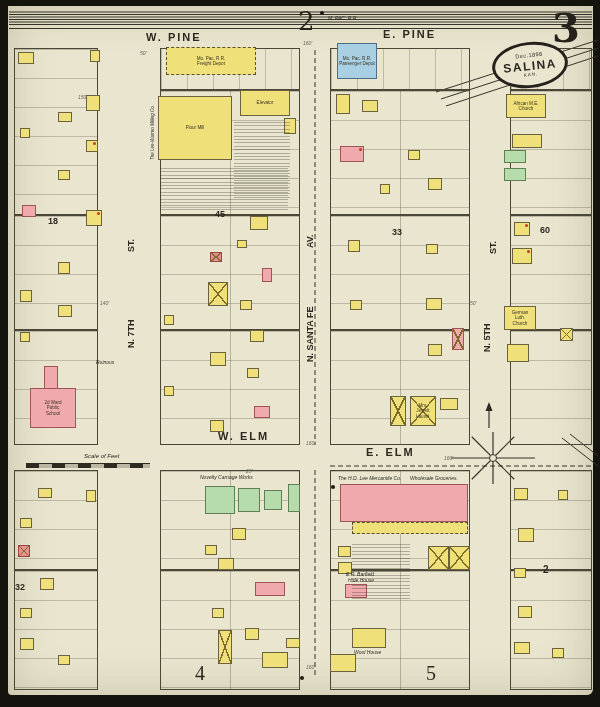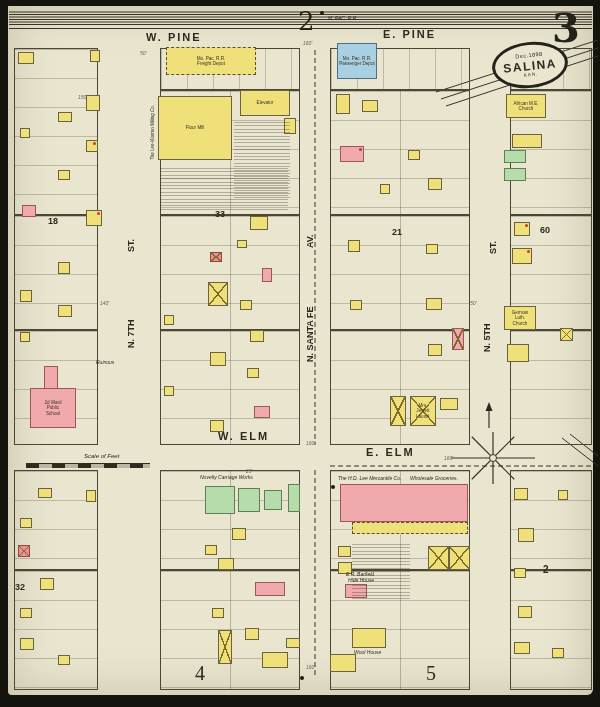--- a/index.html
+++ b/index.html
@@ -237,22 +237,22 @@
       <div class="lab b" style="left: 366px; top: 446px; font-size: 11px; letter-spacing: 2px;">E. ELM</div>
       <div class="lab i" style="left: 328px; top: 15px; font-size: 5px;">M. PAC. R.R.</div>
       <div class="lab b rot" style="left: 126px; top: 252px; font-size: 9px;">ST.</div>
       <div class="lab b rot" style="left: 126px; top: 348px; font-size: 9px;">N. 7TH</div>
       <div class="lab b rot" style="left: 305px; top: 248px; font-size: 9px;">AV.</div>
       <div class="lab b rot" style="left: 305px; top: 362px; font-size: 9px;">N. SANTA FE</div>
       <div class="lab b rot" style="left: 488px; top: 254px; font-size: 9px;">ST.</div>
       <div class="lab b rot" style="left: 482px; top: 352px; font-size: 9px;">N. 5TH</div>
       <div class="lab i rot" style="left: 150px; top: 160px; font-size: 4.5px;">The Lee-Warren Milling Co.</div>
       <div class="lab b" style="left: 48px; top: 216px; font-size: 9px;">18</div>
-      <div class="lab b" style="left: 215px; top: 209px; font-size: 9px;">33</div>
-      <div class="lab b" style="left: 392px; top: 227px; font-size: 9px;">21</div>
+      <div class="lab b" style="left: 215px; top: 209px; font-size: 9px;">45</div>
+      <div class="lab b" style="left: 392px; top: 227px; font-size: 9px;">33</div>
       <div class="lab b" style="left: 540px; top: 225px; font-size: 9px;">60</div>
       <div class="lab b" style="left: 15px; top: 582px; font-size: 9px;">32</div>
       <div class="lab b" style="left: 543px; top: 564px; font-size: 10px;">2</div>
       <div class="lab serif" style="left: 195px; top: 662px; font-size: 20px;">4</div>
       <div class="lab serif" style="left: 426px; top: 662px; font-size: 20px;">5</div>
       <div class="lab i" style="left: 84px; top: 453px; font-size: 6px;">Scale of Feet</div>
       <div class="lab i" style="left: 96px; top: 359px; font-size: 5px;">Ruinous</div>
       <div class="lab i" style="left: 200px; top: 474px; font-size: 5px;">Novelty Carriage Works</div>
       <div class="lab i" style="left: 338px; top: 475px; font-size: 5px;">The H.D. Lee Mercantile Co.</div>
       <div class="lab i" style="left: 410px; top: 475px; font-size: 5px;">Wholesale Groceries.</div>

